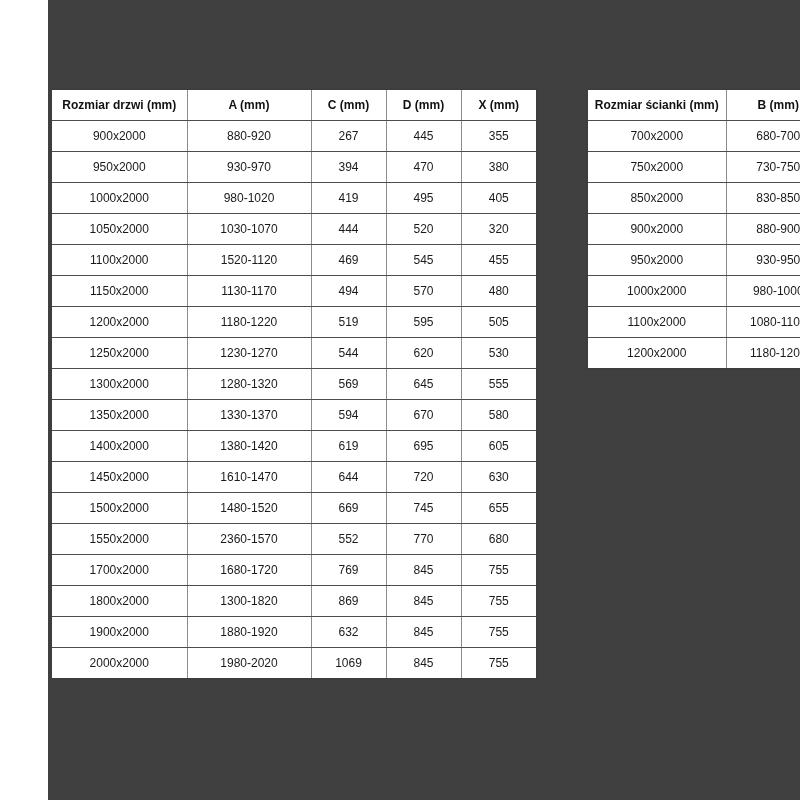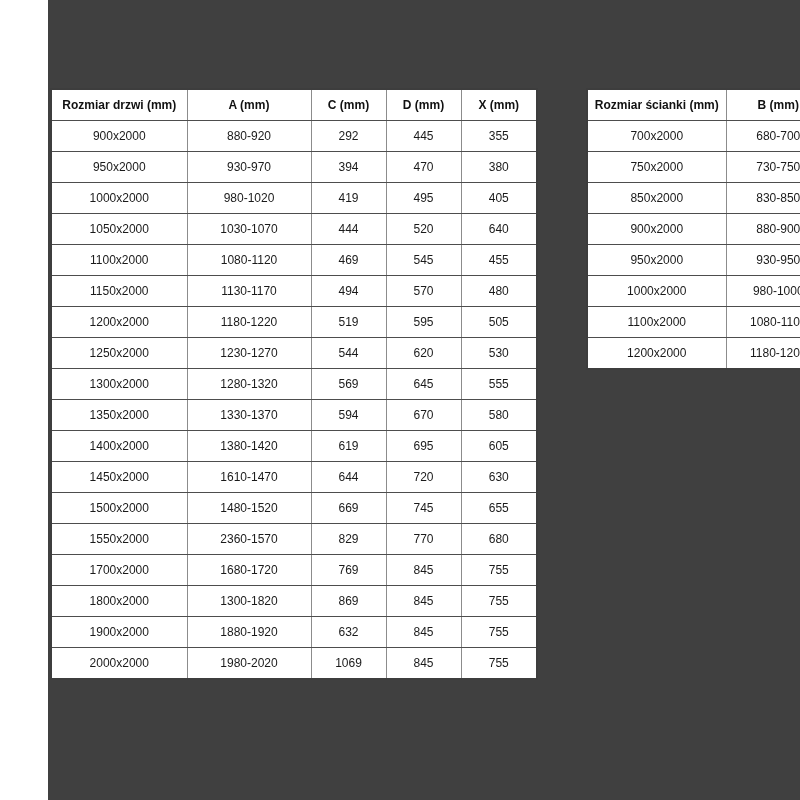--- a/index.html
+++ b/index.html
@@ -65,21 +65,21 @@
           <th>A (mm)</th>
           <th>C (mm)</th>
           <th>D (mm)</th>
           <th>X (mm)</th>
         </tr>
     </thead>
     <tbody>
         <tr>
           <td>900x2000</td>
           <td>880-920</td>
-          <td>292</td>
+          <td>267</td>
           <td>445</td>
           <td>355</td>
         </tr>
         <tr>
           <td>950x2000</td>
           <td>930-970</td>
           <td>394</td>
           <td>470</td>
           <td>380</td>
         </tr>
@@ -88,25 +88,25 @@
           <td>980-1020</td>
           <td>419</td>
           <td>495</td>
           <td>405</td>
         </tr>
         <tr>
           <td>1050x2000</td>
           <td>1030-1070</td>
           <td>444</td>
           <td>520</td>
-          <td>640</td>
+          <td>320</td>
         </tr>
         <tr>
           <td>1100x2000</td>
-          <td>1080-1120</td>
+          <td>1520-1120</td>
           <td>469</td>
           <td>545</td>
           <td>455</td>
         </tr>
         <tr>
           <td>1150x2000</td>
           <td>1130-1170</td>
           <td>494</td>
           <td>570</td>
           <td>480</td>
@@ -156,21 +156,21 @@
         <tr>
           <td>1500x2000</td>
           <td>1480-1520</td>
           <td>669</td>
           <td>745</td>
           <td>655</td>
         </tr>
         <tr>
           <td>1550x2000</td>
           <td>2360-1570</td>
-          <td>829</td>
+          <td>552</td>
           <td>770</td>
           <td>680</td>
         </tr>
         <tr>
           <td>1700x2000</td>
           <td>1680-1720</td>
           <td>769</td>
           <td>845</td>
           <td>755</td>
         </tr>

